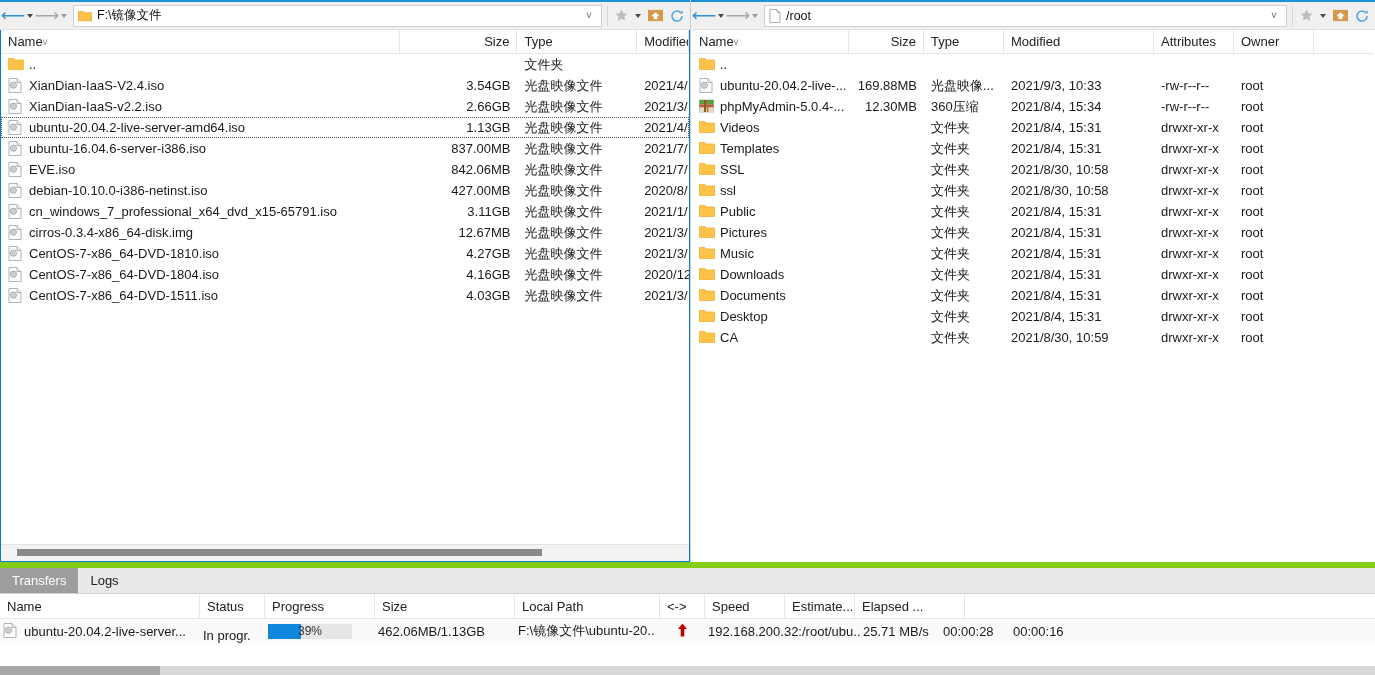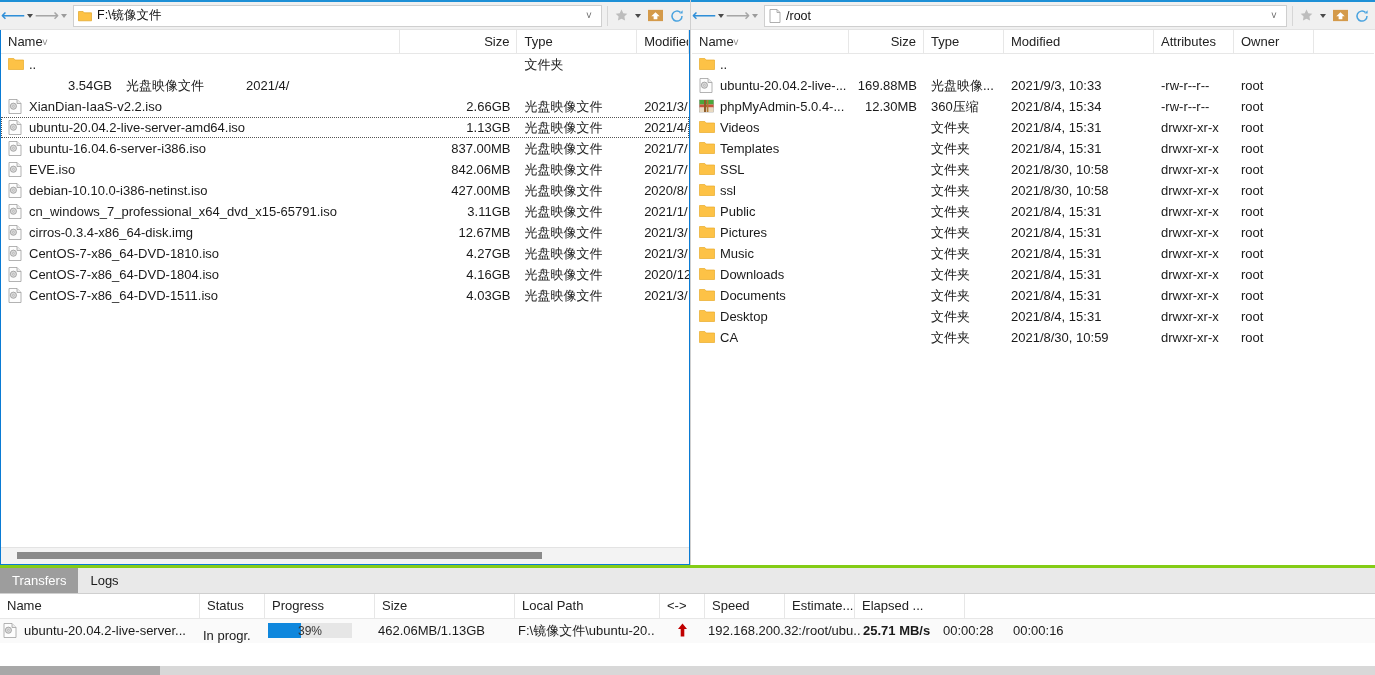--- a/index.html
+++ b/index.html
@@ -60,21 +60,21 @@
   .row .cell.r{justify-content:flex-end;}
   .row.focused{outline:1px dotted #555;outline-offset:-1px;align-items:flex-end;}
 
   .ico{width:16px;height:16px;margin-right:5px;flex:0 0 16px;position:relative;}
 
   
   .hscroll{height:16px;background:#f3f3f3;border-top:1px solid #e3e3e3;position:relative;}
   .hthumb{position:absolute;top:4px;height:7px;background:#8a8a8a;border-radius:0;}
 
   
-  .bottom{height:100px;display:flex;flex-direction:column;background:#fff;border-top:3px solid #84cc16;}
+  .bottom{height:100px;display:flex;flex-direction:column;background:#fff;border-top:6px solid #84cc16;}
   .tabs{height:25px;display:flex;align-items:flex-end;background:#e9e9e9;border-bottom:1px solid #cfcfcf;}
   .tab{height:25px;display:flex;align-items:center;padding:0 12px;font-size:13px;color:#1a1a1a;cursor:default;}
   .tab.active{background:#9d9d9d;color:#ffffff;}
   .tab.inactive{background:#e9e9e9;color:#1a1a1a;}
 
   .thdr{height:24px;display:flex;background:#fff;border-bottom:1px solid #e7e7e7;font-size:13px;color:#222;}
   .thdr .tc{display:flex;align-items:center;padding:0 7px;box-sizing:border-box;
             border-right:1px solid #e7e7e7;height:100%;white-space:nowrap;overflow:hidden;}
   .trow{height:24px;display:flex;align-items:center;font-size:13px;background:#fafafa;}
   .trow .tc{display:flex;align-items:center;padding:0 3px;box-sizing:border-box;height:100%;white-space:nowrap;overflow:hidden;}
@@ -174,20 +174,29 @@
                 <span></span>
               </div>
               <div class="cell" style="width:120px">
                 <span>文件夹</span>
               </div>
               <div class="cell" style="width:52px">
                 <span></span>
               </div>
             </div>
             <div class="row">
+              <div class="cell" style="width:400px">
+                <span class="ico"><svg width="14" height="15" viewBox="0 0 14 15">
+                    <path d="M1 0.5h8l4 4v10H1z" fill="#fdfdfd" stroke="#a0a0a0" stroke-width="0.8"></path>
+                    <path d="M9 0.5v4h4" fill="#ececec" stroke="#a0a0a0" stroke-width="0.8"></path>
+                    <circle cx="5.4" cy="7.2" r="3.1" fill="#d9d9d9" stroke="#8f8f8f" stroke-width="0.7"></circle>
+                    <circle cx="5.4" cy="7.2" r="0.9" fill="#fafafa" stroke="#8f8f8f" stroke-width="0.5"></circle>
+                  </svg></span>
+                <span>XianDian-IaaS-V2.4.iso</span>
+              </div>
               <div class="cell r" style="width:118px">
                 <span>3.54GB</span>
               </div>
               <div class="cell" style="width:120px">
                 <span>光盘映像文件</span>
               </div>
               <div class="cell" style="width:52px">
                 <span>2021/4/</span>
               </div>
             </div>
@@ -873,21 +882,21 @@
             <span>F:\镜像文件\ubuntu-20..</span>
           </div>
           <div class="tc" style="width:45px;justify-content:center;">
             <span class="uparrow"><svg width="11" height="14" viewBox="0 0 11 14">
                 <path d="M5.5 0.5L10 6H7.3v7.5H3.7V6H1z" fill="#c00000"></path>
               </svg></span>
           </div>
           <div class="tc" style="width:155px;">
             <span>192.168.200.32:/root/ubu..</span>
           </div>
-          <div class="tc" style="width:80px;font-weight:bold;">
+          <div class="tc" style="width:80px;">
             <span>25.71 MB/s</span>
           </div>
           <div class="tc" style="width:70px;">
             <span>00:00:28</span>
           </div>
           <div class="tc" style="width:110px;">
             <span>00:00:16</span>
           </div>
         </div>
       </div>

